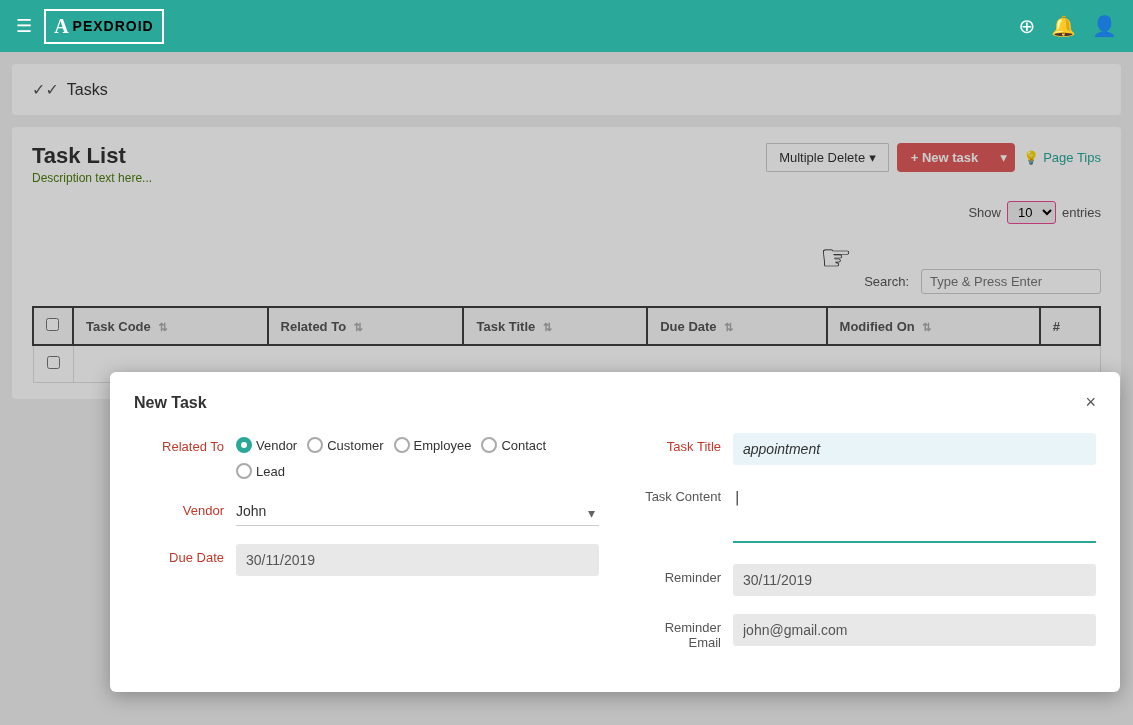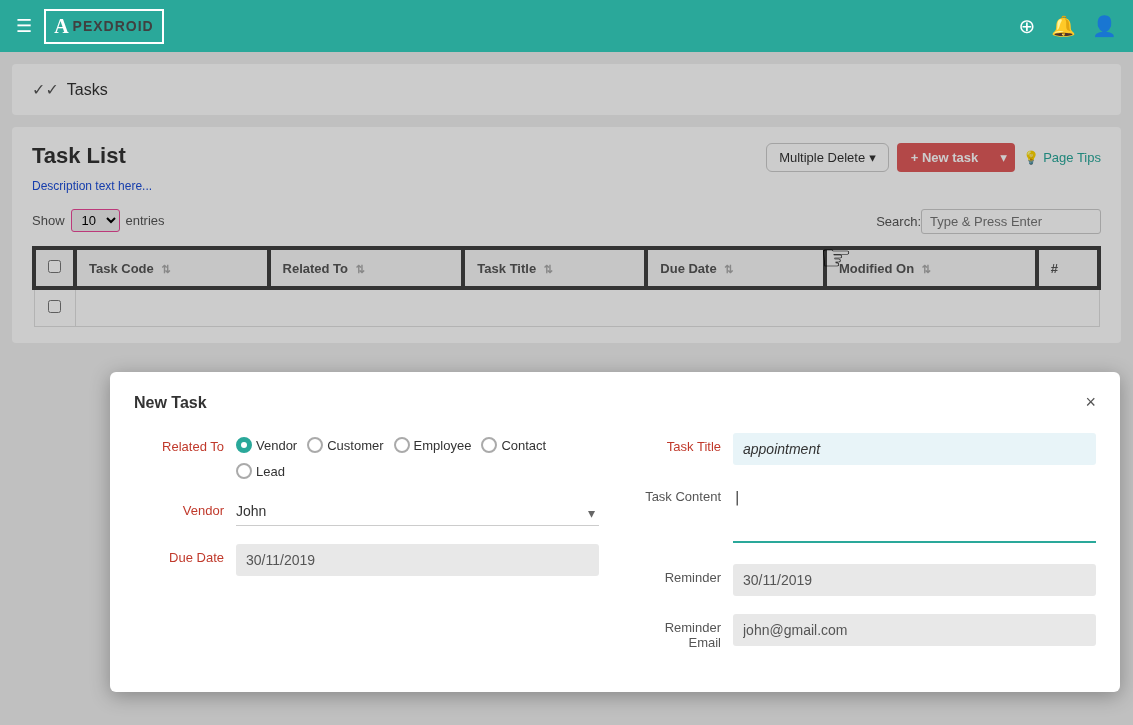--- a/index.html
+++ b/index.html
@@ -22,21 +22,21 @@
       display: flex;
       align-items: center;
       gap: 4px;
     }
     .logo-letter {
       font-size: 20px;
       font-weight: bold;
       color: white;
       font-family: Georgia, serif;
     }
-    .logo-text { color: #404040; font-size: 14px; font-weight: bold; letter-spacing: 1px; }
+    .logo-text { color: #000000; font-size: 14px; font-weight: bold; letter-spacing: 1px; }
     .header-right { display: flex; align-items: center; gap: 16px; }
     .header-icon { color: white; font-size: 20px; cursor: pointer; }
 
     
     .page-bg { background: #f0f0f0; padding: 12px; }
 
     
     .tasks-banner {
       background: white;
       padding: 16px 20px;
@@ -55,27 +55,27 @@
       border-radius: 4px;
       padding: 16px 20px;
     }
     .task-list-header {
       display: flex;
       justify-content: space-between;
       align-items: flex-start;
       margin-bottom: 16px;
     }
     .task-list-title { font-size: 22px; font-weight: bold; color: #333; }
-    .task-list-desc { font-size: 12px; color: #1d4ed8; margin-top: 10px; }
+    .task-list-desc { font-size: 12px; color: #4d7c0f; margin-top: 2px; }
     .task-list-actions { display: flex; align-items: center; gap: 8px; }
     .btn-multiple-delete {
       background: white;
       border: 1px solid #ccc;
       padding: 6px 12px;
-      border-radius: 6px;
+      border-radius: 1px;
       cursor: pointer;
       font-size: 13px;
       color: #333;
       display: flex;
       align-items: center;
       gap: 4px;
     }
     .btn-new-task {
       background: #e05a5a;
       color: white;
@@ -102,45 +102,46 @@
       font-size: 13px;
       display: flex;
       align-items: center;
       gap: 4px;
     }
 
     
     .table-controls {
       display: flex;
       justify-content: space-between;
-      align-items: flex-start;
+      align-items: flex-end;
       margin-bottom: 12px;
+      flex-direction: column;
     }
     .show-entries { display: flex; align-items: center; gap: 6px; font-size: 13px; color: #555; }
     .show-entries select {
       border: 1px solid #ec4899;
       padding: 2px 6px;
       border-radius: 3px;
       font-size: 13px;
     }
-    .search-box { display: flex; align-items: center; gap: 0; font-size: 13px; color: #555; }
+    .search-box { display: flex; align-items: center; gap: 12px; font-size: 13px; color: #555; margin-top: 45px; }
     .search-input {
       border: 1px solid #ccc;
       padding: 4px 8px;
       border-radius: 3px;
       font-size: 13px;
       width: 180px;
       color: #aaa;
     }
 
     
     .task-table { width: 100%; border-collapse: collapse; }
     .task-table th {
       background: #f8f8f8;
-      border: 4px solid #404040;
+      border: 2px solid #404040;
       padding: 10px 12px;
       text-align: left;
       font-size: 13px;
       color: #555;
       font-weight: bold;
     }
     .task-table td {
       border: 1px solid #e0e0e0;
       padding: 10px 12px;
     }

